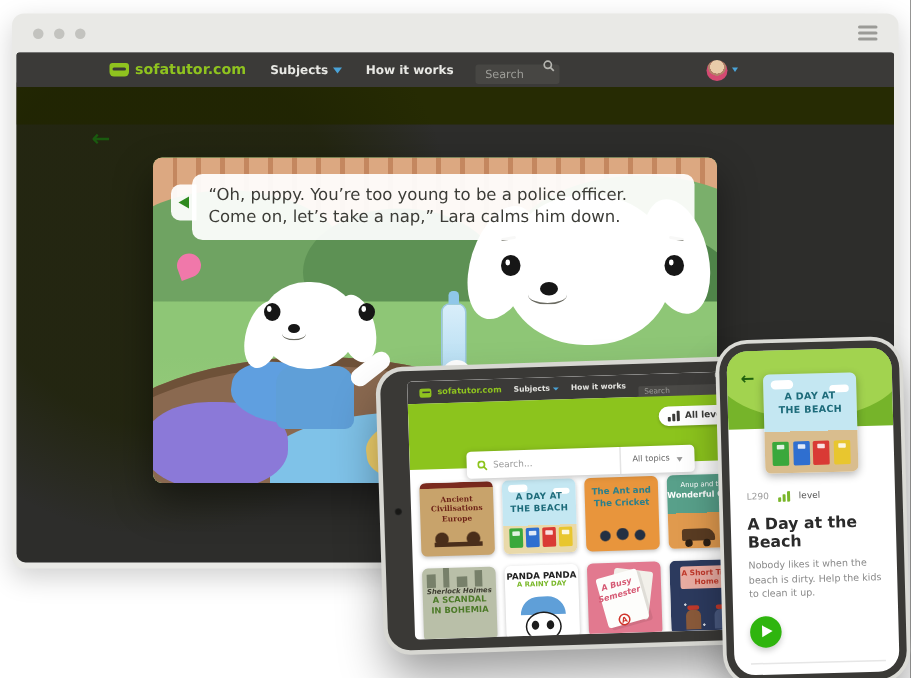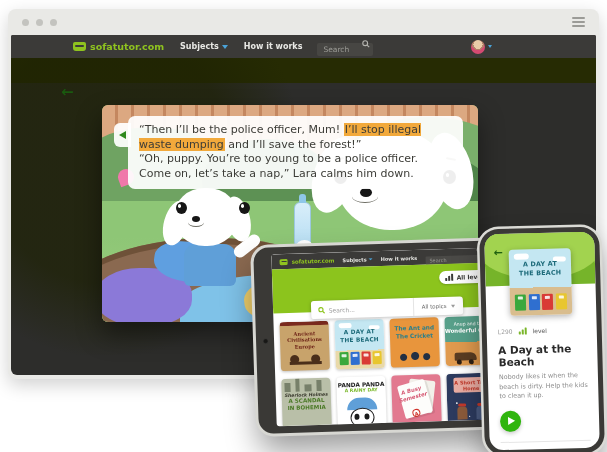--- a/index.html
+++ b/index.html
@@ -322,21 +322,20 @@
         <div class="nose"></div>
           <div class="mouth"></div>
         <div class="bottle"></div>
         <div class="paw"></div>
       </div>
 
       <div class="textbox">
         <div class="audio-tab">
           <span class="tri-green"></span>
         </div>
-        <p><span>“Then I’ll be the police officer, Mum! </span><span class="hl">I’ll stop illegal waste dumping</span><span> and I’ll save the forest!”</span></p>
         <p>“Oh, puppy. You’re too young to be a police officer. Come on, let’s take a nap,” Lara calms him down.</p>
       </div>
     </div>
   </div>
 </div>
 
 <div class="tablet">
   <span class="cam"></span>
   <div class="t-screen">
     <div class="t-nav">

